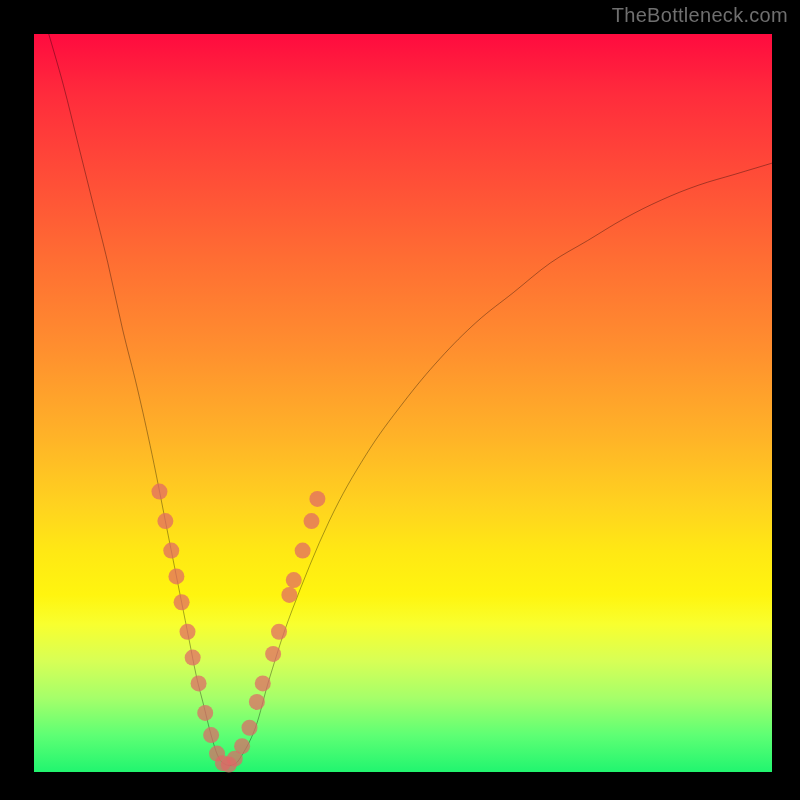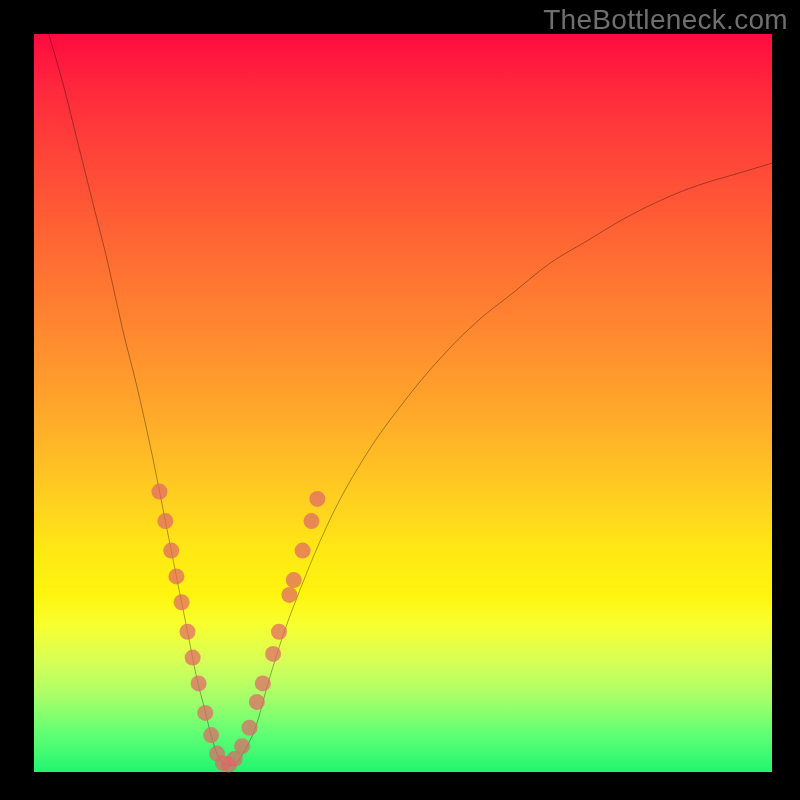--- a/index.html
+++ b/index.html
@@ -15,21 +15,21 @@
     position: relative;
     width: 800px;
     height: 800px;
     background: #000;
   }
   .watermark {
     position: absolute;
     top: 4px;
     right: 12px;
     color: #6f6f6f;
-    font-size: 28px;
+    font-size: 20px;
     font-weight: 400;
     letter-spacing: 0.3px;
     z-index: 10;
   }
   .plot-area {
     position: absolute;
     left: 34px;
     top: 34px;
     width: 738px;
     height: 738px;

